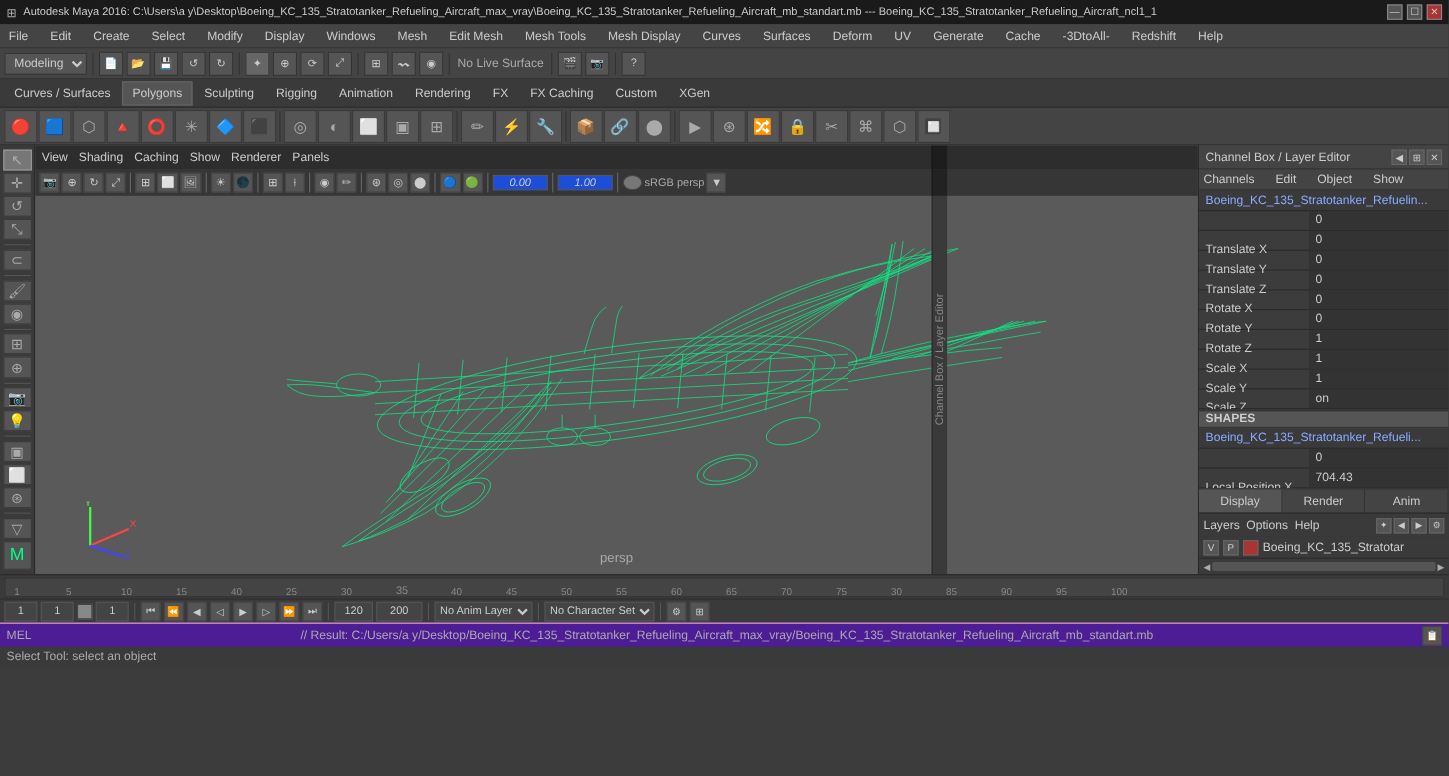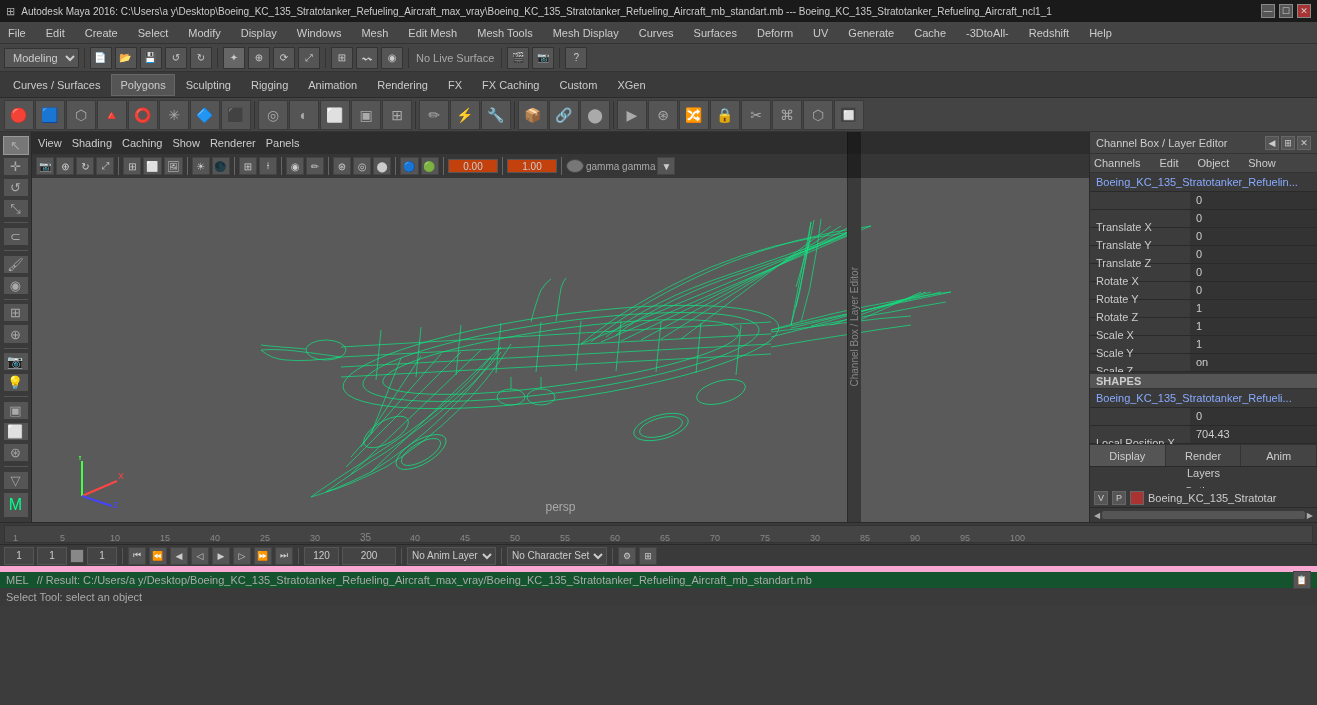--- a/index.html
+++ b/index.html
@@ -191,28 +191,29 @@
       min-width: 18px;
       display: flex;
       align-items: center;
       justify-content: center;
       cursor: pointer;
       font-size: 10px;
       padding: 0 2px;
     }
     .vc-sep { width: 1px; height: 18px; background: #666; margin: 0 2px; }
     .vc-input {
-      background: #c2410c;
+      background: #1d4ed8;
       border: 1px solid #555;
       color: #ccc;
       height: 14px;
       width: 50px;
       font-size: 10px;
       padding: 0 2px;
       text-align: center;
+      font-style: italic;
     }
     .vc-label { font-size: 10px; color: #aaa; }
 
     
     #airplane-container {
       position: absolute;
       top: 50px;
       left: 0;
       right: 0;
       bottom: 0;
@@ -347,21 +348,20 @@
 
     
     #layer-bar {
       background: #3a3a3a;
       height: 22px;
       display: flex;
       align-items: center;
       padding: 0 4px;
       gap: 6px;
       border-top: 1px solid #2a2a2a;
-      flex-direction: column;
     }
     .layer-menu { font-size: 11px; color: #ccc; cursor: pointer; }
     #layer-arrows { display: flex; gap: 2px; margin-left: auto; }
     .la-btn { width: 14px; height: 14px; background: #555; border: 1px solid #666; display: flex; align-items: center; justify-content: center; font-size: 8px; cursor: pointer; color: #ccc; }
 
     
     #layer-item {
       display: flex;
       align-items: center;
       height: 20px;
@@ -415,26 +415,27 @@
       font-size: 10px;
       text-align: center;
     }
     .ac-btn { width: 18px; height: 18px; background: #555; border: 1px solid #444; display: flex; align-items: center; justify-content: center; font-size: 9px; color: #ccc; cursor: pointer; }
     .ac-sep { width: 1px; height: 16px; background: #555; margin: 0 2px; }
     .ac-select { background: #444; border: 1px solid #555; color: #ccc; height: 18px; font-size: 10px; }
 
     
     #status-bar {
       height: 22px;
-      background: #14532d;
+      background: #4c1d95;
       display: flex;
       align-items: center;
       padding: 0 6px;
       gap: 8px;
-      border-top: 6px solid #f9a8d4;
+      border-top: 1px solid #f9a8d4;
+      text-align: center;
     }
     .sb-result { flex: 1; font-size: 11px; color: #aaa; overflow: hidden; white-space: nowrap; }
 
     
     .mel-label { font-size: 11px; color: #aaa; white-space: nowrap; }
 
     
     #attr-strip {
       position: absolute;
       right: 228px;
@@ -652,21 +653,21 @@
       <div class="vc-btn">⬤</div>
       <div class="vc-sep"></div>
       <div class="vc-btn">🔵</div>
       <div class="vc-btn">🟢</div>
       <div class="vc-sep"></div>
       <input class="vc-input" value="0.00" style="">
       <div class="vc-sep"></div>
       <input class="vc-input" value="1.00" style="">
       <div class="vc-sep"></div>
       <div class="vc-btn" style="width:14px;height:14px;background:#777;border-radius:50%;"></div>
-      <span class="vc-label">gamma gamma</span>
+      <span class="vc-label">sRGB persp</span>
       <div class="vc-btn">▼</div>
     </div>
 
     <div id="airplane-container">
       <svg width="820" height="340" viewBox="0 0 820 340">
 
         <g stroke="#00ff88" stroke-width="0.7" fill="none" opacity="0.85">
 
           <ellipse cx="410" cy="175" rx="220" ry="42" transform="rotate(-8 410 175)"></ellipse>
           <ellipse cx="410" cy="175" rx="200" ry="35" transform="rotate(-8 410 175)"></ellipse>
@@ -918,21 +919,21 @@
   <div class="ac-btn">⏮</div>
   <div class="ac-btn">⏪</div>
   <div class="ac-btn">◀</div>
   <div class="ac-btn">◁</div>
   <div class="ac-btn">▶</div>
   <div class="ac-btn">▷</div>
   <div class="ac-btn">⏩</div>
   <div class="ac-btn">⏭</div>
   <div class="ac-sep"></div>
   <input class="ac-input" value="120" style="width: 35px;">
-  <input class="ac-input" value="200" style="width: 54px;">
+  <input class="ac-input" value="200" style="width: 42px;">
   <div class="ac-sep"></div>
   <select class="ac-select">
     <option>No Anim Layer</option>
   </select>
   <div class="ac-sep"></div>
   <select class="ac-select">
     <option>No Character Set</option>
   </select>
   <div class="ac-sep"></div>
   <div class="ac-btn">⚙</div>

